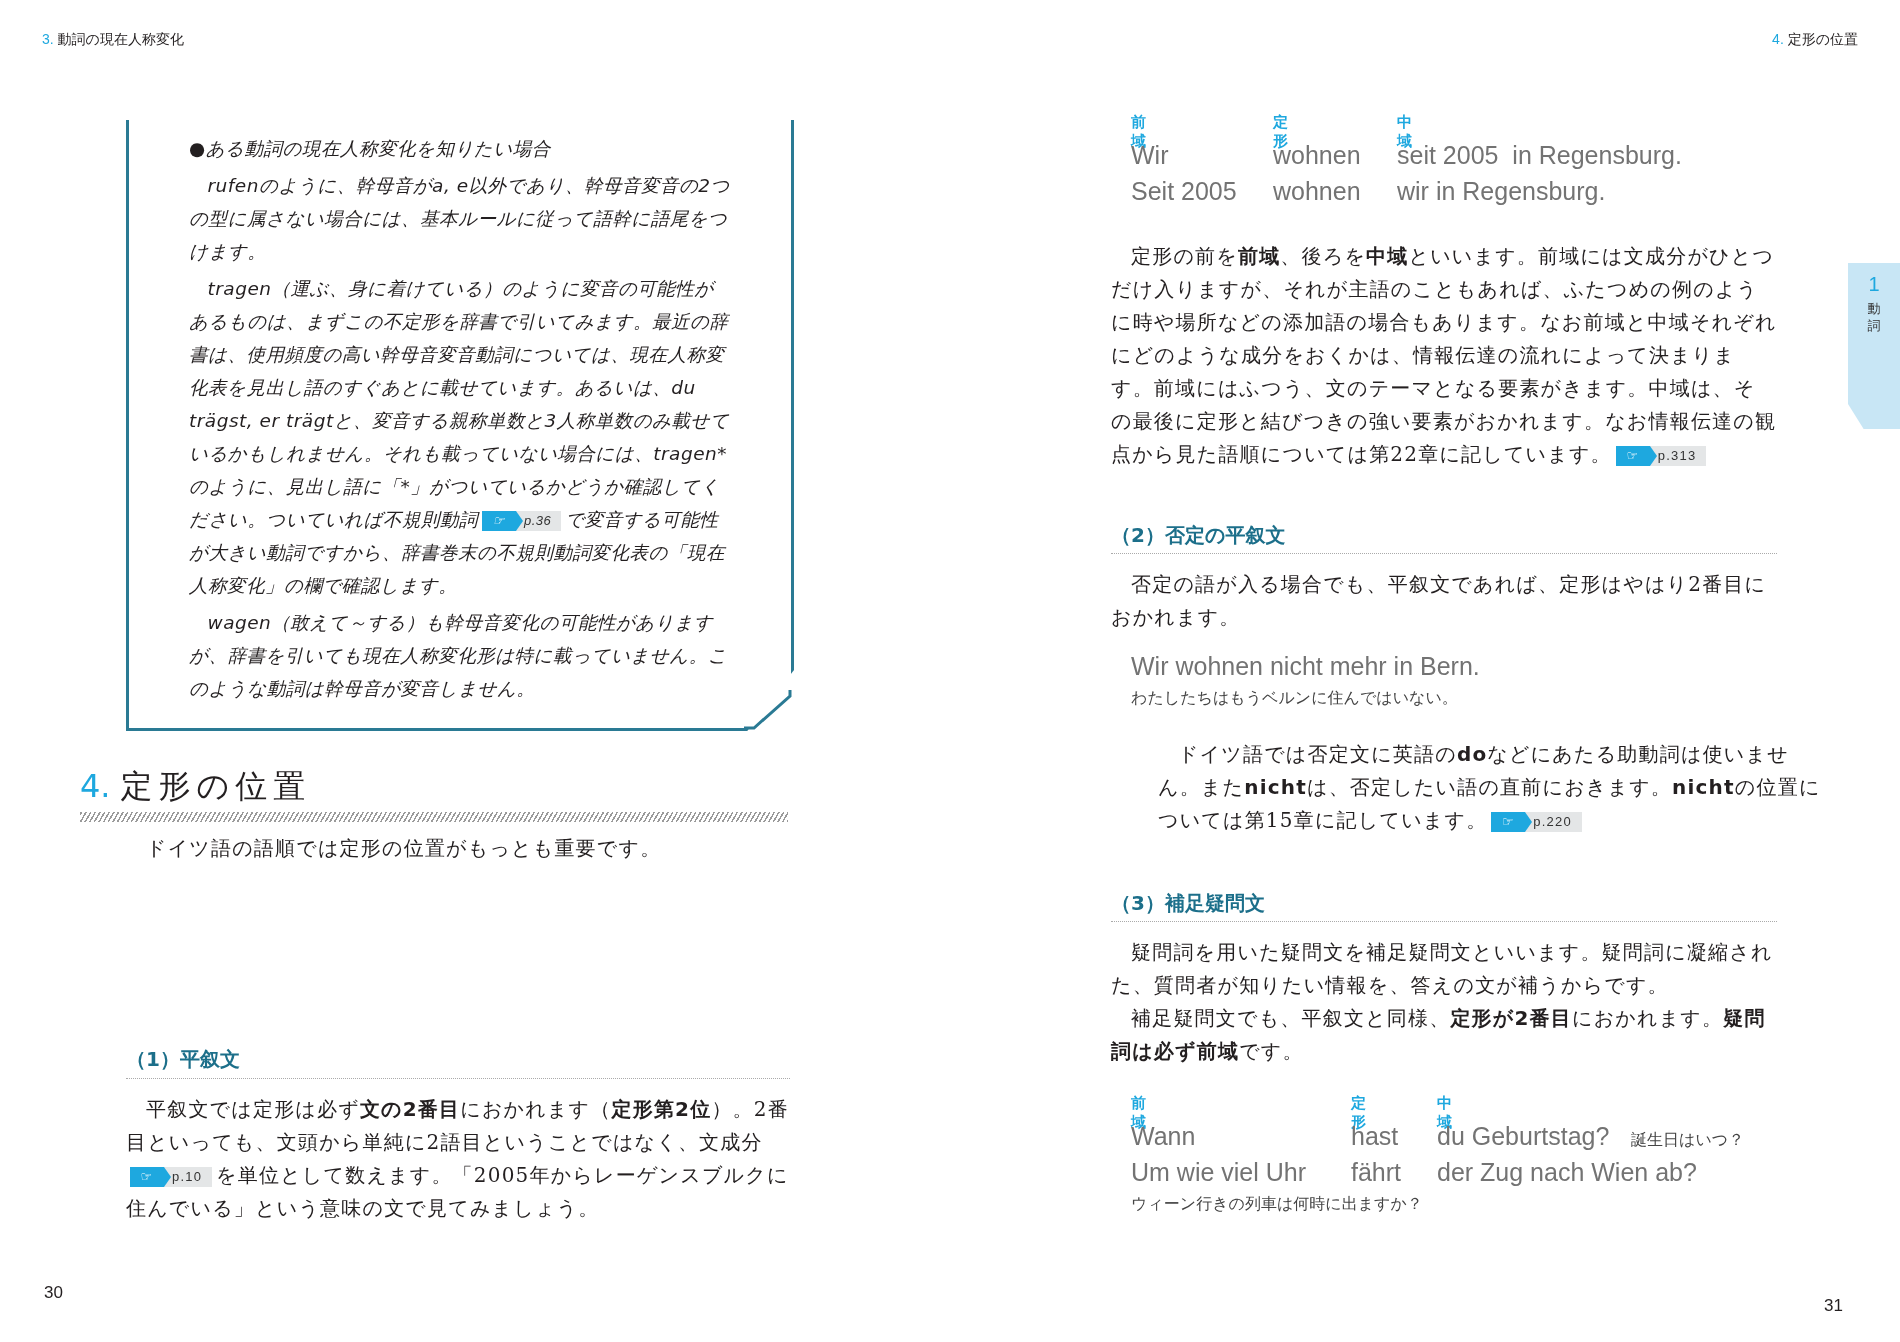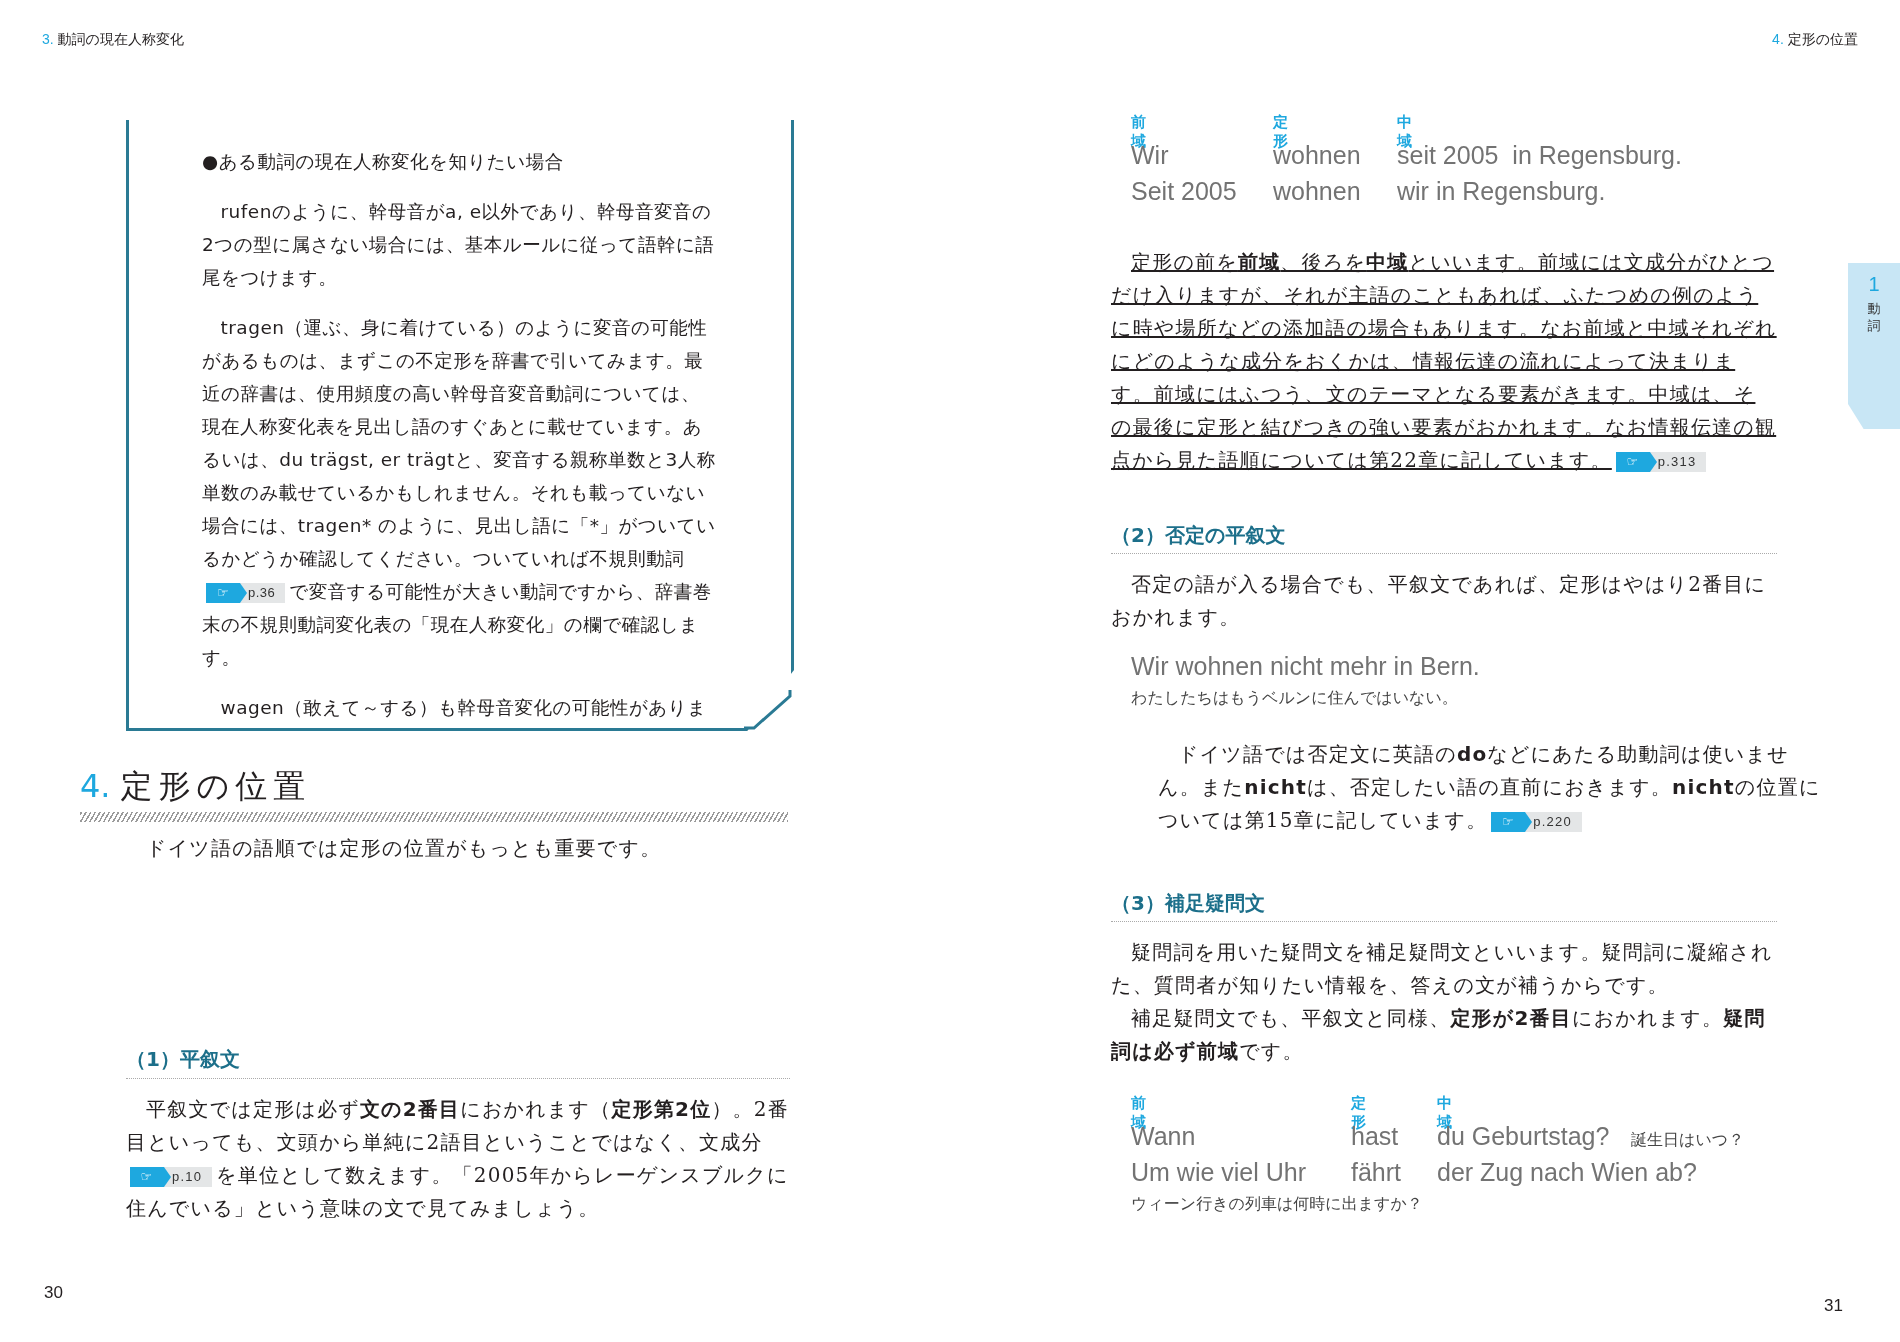--- a/index.html
+++ b/index.html
@@ -10,21 +10,21 @@
   .running-head{font-size:14px;top:31px;}
   .running-head .num{color:#1ea8df;}
   .page-num{font-size:17px;top:1283px;font-family:"Liberation Sans",sans-serif;}
 
   
   .box{left:126px;top:120px;width:662px;height:608px;border:3px solid #2a7a94;border-top:none;
        box-shadow:3px 4px 6px rgba(0,0,0,0.25);background:#fff;
        clip-path:polygon(0 0,100% 0,100% 90%,93% 100%,0 100%);}
   .box-inner{position:absolute;left:56px;top:8px;width:550px;font-family:"DejaVu Sans",sans-serif;
        font-size:18.5px;line-height:33px;letter-spacing:0.5px;}
-  .box-inner p{margin:17px;}
+  .box-inner p{margin:4px;font-style:italic;}
   .indent{text-indent:1em;}
   .corner{position:absolute;left:744px;top:690px;width:48px;height:40px;}
 
   .ref{display:inline-block;vertical-align:middle;height:20px;line-height:20px;font-size:13px;
        background:#e4e6e7;color:#333;font-family:"Liberation Sans",sans-serif;padding-right:10px;
        margin:0 4px;text-indent:0;}
   .ref .hand{display:inline-block;background:#1ea8df;color:#fff;width:34px;text-align:center;
        margin-right:8px;position:relative;font-size:13px;}
   .ref .hand::after{content:"";position:absolute;right:-7px;top:0;border-left:7px solid #1ea8df;
        border-top:10px solid transparent;border-bottom:10px solid transparent;}
@@ -103,21 +103,21 @@
   <div class="abs label" style="left:142px;top:0;">定形</div>
   <div class="abs label" style="left:266px;top:0;">中域</div>
   <div class="abs de" style="left:0;top:28px;white-space:nowrap;">Wir</div>
   <div class="abs de" style="left:142px;top:28px;white-space:nowrap;">wohnen</div>
   <div class="abs de" style="left:266px;top:28px;white-space:pre;">seit 2005  in Regensburg.</div>
   <div class="abs de" style="left:0;top:64px;white-space:nowrap;">Seit 2005</div>
   <div class="abs de" style="left:142px;top:64px;white-space:nowrap;">wohnen</div>
   <div class="abs de" style="left:266px;top:64px;white-space:nowrap;">wir in Regensburg.</div>
 </div>
 
-<div class="abs body-text" style="left:1111px;top:246px;width:666px;text-decoration:underline;">
+<div class="abs body-text" style="left:1111px;top:240px;width:666px;">
   <p class="indent"><span>定形の前を</span><b>前域</b><span>、後ろを</span><b>中域</b><span>といいます。前域には文成分がひとつだけ入りますが、それが主語のこともあれば、ふたつめの例のように時や場所などの添加語の場合もあります。なお前域と中域それぞれにどのような成分をおくかは、情報伝達の流れによって決まります。前域にはふつう、文のテーマとなる要素がきます。中域は、その最後に定形と結びつきの強い要素がおかれます。なお情報伝達の観点から見た語順については第22章に記しています。</span><span class="ref"><span class="hand">☞</span><span>p.313</span></span></p>
 </div>
 
 <div class="abs subhead" style="left:1111px;top:522px;">（2）否定の平叙文</div>
 <div class="abs dotline" style="left:1111px;top:553px;width:666px;"></div>
 <div class="abs body-text" style="left:1111px;top:568px;width:666px;">
   <p class="indent">否定の語が入る場合でも、平叙文であれば、定形はやはり2番目におかれます。</p>
 </div>
 <div class="abs de" style="left:1131px;top:652px;">Wir wohnen nicht mehr in Bern.</div>
 <div class="abs tr" style="left:1131px;top:688px;">わたしたちはもうベルンに住んではいない。</div>

